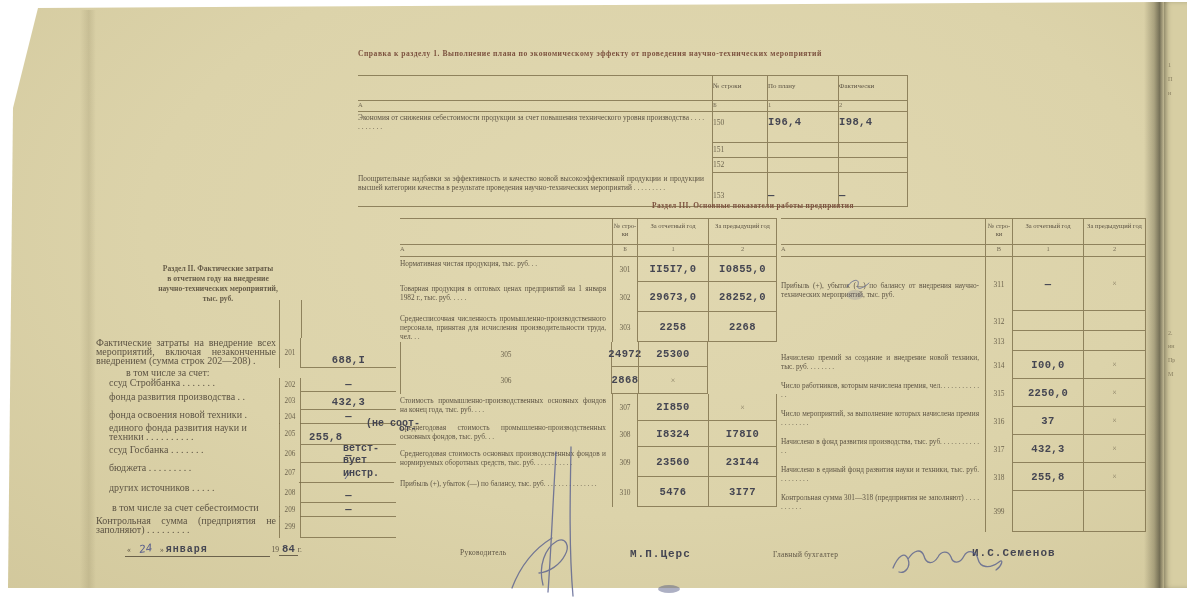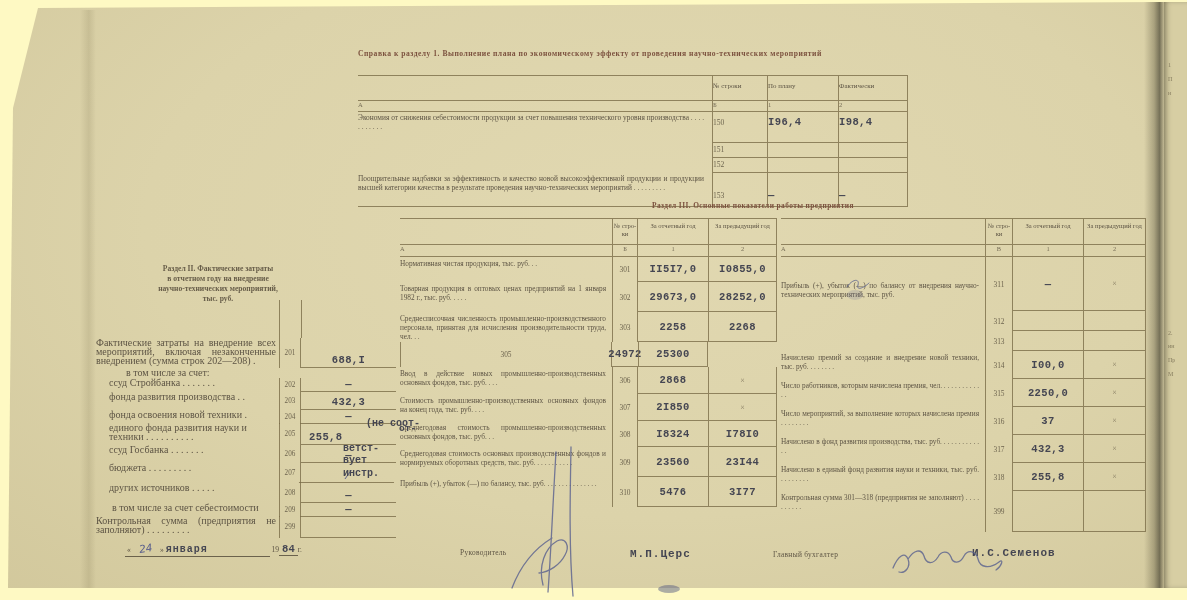--- a/index.html
+++ b/index.html
@@ -3,21 +3,21 @@
 <meta charset="utf-8">
 <style>
   :root{
     --ln: rgba(122,109,72,.8);
     --ink:#5d5444;
     --typed:#454652;
     --pen:#565c8c;
   }
   html,body{margin:0;padding:0;}
   body{background:#3a3932;font-family:"Liberation Serif","DejaVu Serif",serif;}
-  .screen{position:relative;width:1187px;height:600px;overflow:hidden;background:#fef9c3;}
+  .screen{position:relative;width:1187px;height:600px;overflow:hidden;background:#ffffff;}
   .paper{position:absolute;inset:0;
     background:radial-gradient(ellipse at 55% 38%, #e1d8b1 0%, #dcd3aa 55%, #d2c89c 100%);
     clip-path:polygon(38px 8px, 1164px 2px, 1164px 588px, 8px 588px, 13px 108px);}
   .fold-l{position:absolute;left:80px;top:10px;width:16px;height:578px;
     background:linear-gradient(90deg, rgba(95,85,50,0), rgba(95,85,50,.14) 55%, rgba(95,85,50,0));}
   .crease{position:absolute;left:1144px;top:2px;width:20px;height:586px;
     background:linear-gradient(90deg, rgba(60,55,35,0) 0%, rgba(60,55,35,.30) 50%, rgba(35,33,22,.55) 78%, rgba(60,55,35,.15) 100%);}
   .page2{position:absolute;left:1164px;top:2px;width:23px;height:586px;background:#d7cea3;
     box-shadow:inset 4px 0 6px -3px rgba(40,36,22,.6);}
   .fg{position:absolute;left:4px;font-size:6px;color:#867d5f;font-family:"Liberation Serif",serif;}
@@ -191,21 +191,20 @@
         <div class="cb lineno">303</div>
         <div class="c1 val tv">2258</div>
         <div class="c2 val tv">2268</div>
       </div>
       <div class="row sep" style="height:25px">
         <div class="cb lineno">305</div>
         <div class="c1 val tv">24972</div>
         <div class="c2 val tv">25300</div>
       </div>
       <div class="row sep" style="height:27px">
-        <div class="ca">Ввод в действие новых  промышленно-производственных основных фондов, тыс. руб.  .    .    .</div>
         <div class="cb lineno">306</div>
         <div class="c1 val tv">2868</div>
         <div class="c2 val tv-x">×</div>
       </div>
       <div class="row sep" style="height:27px">
         <div class="ca">Стоимость  промышленно-производственных  основных фондов на конец года, тыс. руб.  .    .    .</div>
         <div class="cb lineno">307</div>
         <div class="c1 val tv">2I850</div>
         <div class="c2 val tv-x">×</div>
       </div>

